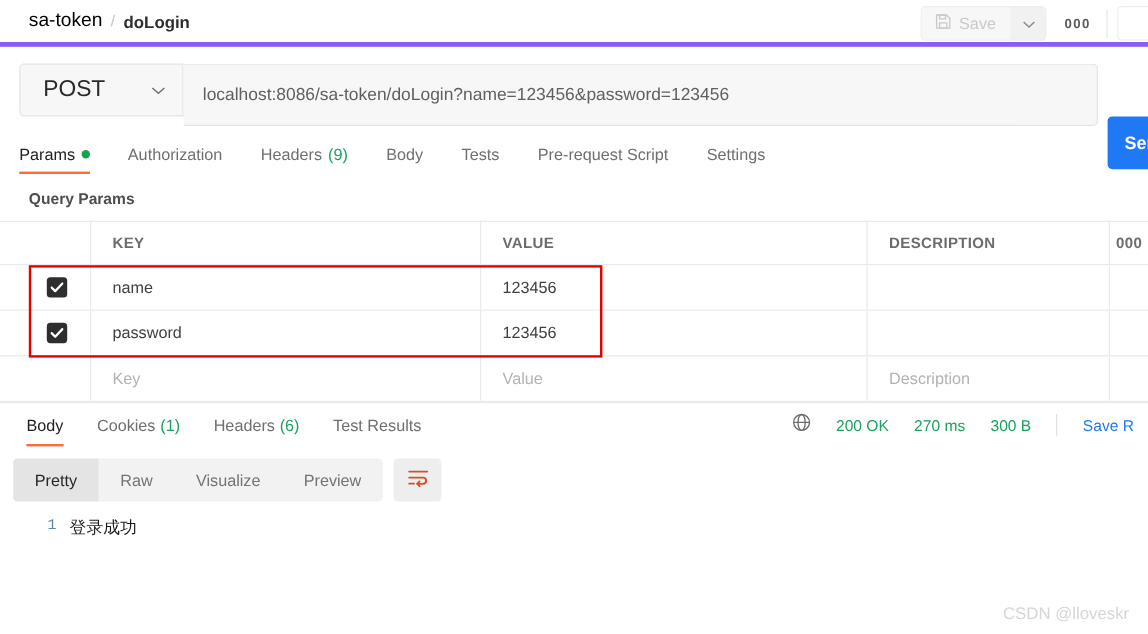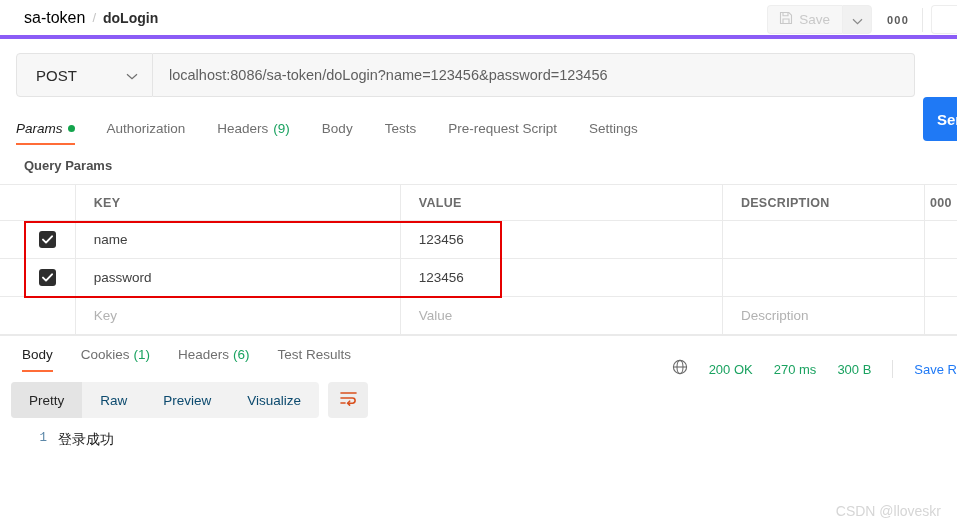--- a/index.html
+++ b/index.html
@@ -103,26 +103,26 @@
     height: 44px;
     border: 1px solid #e4e4e4;
     border-radius: 4px 0 0 4px;
     background: #f7f7f7;
     display: flex;
     align-items: center;
     justify-content: space-between;
     padding: 0 14px 0 19px;
   }
   .method-label {
-    font-size: 15px;
+    font-size: 19px;
     color: #2b2b2b;
   }
   .url-box {
     flex: 1;
-    height: 44px;
+    height: 52px;
     border: 1px solid #e4e4e4;
     border-left: none;
     border-radius: 0 4px 4px 0;
     background: #f7f7f7;
     display: flex;
     align-items: center;
     padding: 0 16px;
     font-size: 14.5px;
     color: #5f5f5f;
     overflow: hidden;
@@ -156,21 +156,21 @@
     position: relative;
     height: 34px;
     display: flex;
     align-items: center;
     gap: 5px;
     padding: 0 16px;
     font-size: 13.5px;
     color: #6f6f6f;
     white-space: nowrap;
   }
-  .req-tab:first-child { padding-left: 0; font-style: italic; }
+  .req-tab:first-child { padding-left: 0; }
   .req-tab.active { color: #212121; }
   .req-tab.active .tab-underline {
     position: absolute;
     left: 0; right: 16px;
     bottom: 0;
     height: 2px;
     background: #ff6c37;
   }
   .tab-dot {
     width: 7px; height: 7px;
@@ -264,26 +264,26 @@
     position: absolute;
     left: 14px; right: 14px;
     bottom: 0;
     height: 2px;
     background: #ff6c37;
   }
 
   .res-status {
     position: absolute;
     right: 0;
-    top: 15px;
+    top: 0;
     height: 36px;
     display: flex;
     align-items: center;
     gap: 21px;
-    padding-right: 0;
+    padding-right: 12px;
   }
   .stat-green { color: #1aa260; font-size: 13px; }
   .stat-divider { width: 1px; height: 18px; background: #e2e2e2; }
   .save-resp { color: #1f79f5; font-size: 13px; white-space: nowrap; }
 
   
   .fmt-row {
     display: flex;
     align-items: center;
     gap: 9px;
@@ -294,21 +294,21 @@
     background: #f2f2f2;
     border-radius: 4px;
     height: 36px;
     overflow: hidden;
   }
   .seg-item {
     display: flex;
     align-items: center;
     padding: 0 18px;
     font-size: 13.5px;
-    color: #0c4a6e;
+    color: #737373;
   }
   .seg-item.active {
     background: #e4e4e4;
     color: #262626;
   }
   .fmt-select {
     display: flex;
     align-items: center;
     justify-content: space-between;
     width: 90px;
@@ -535,22 +535,22 @@
     <span class="stat-green">300 B</span>
     <span class="stat-divider"></span>
     <span class="save-resp">Save R</span>
   </div>
 </div>
 
 <div class="fmt-row">
   <div class="seg">
     <div class="seg-item active">Pretty</div>
     <div class="seg-item">Raw</div>
+    <div class="seg-item">Visualize</div>
     <div class="seg-item">Preview</div>
-    <div class="seg-item">Visualize</div>
   </div>
   <div class="wrap-btn">
     <span>
       <svg width="19" height="16" viewBox="0 0 19 16" fill="none" stroke="#d9501e" stroke-width="1.6" stroke-linecap="round">
         <path d="M2 3h15"></path>
         <path d="M2 8h11.5a2.6 2.6 0 0 1 0 5.2H9"></path>
         <path d="M2 13h4"></path>
         <path d="M10.6 11.2 8.7 13.2l1.9 1.9"></path>
       </svg>
     </span>

